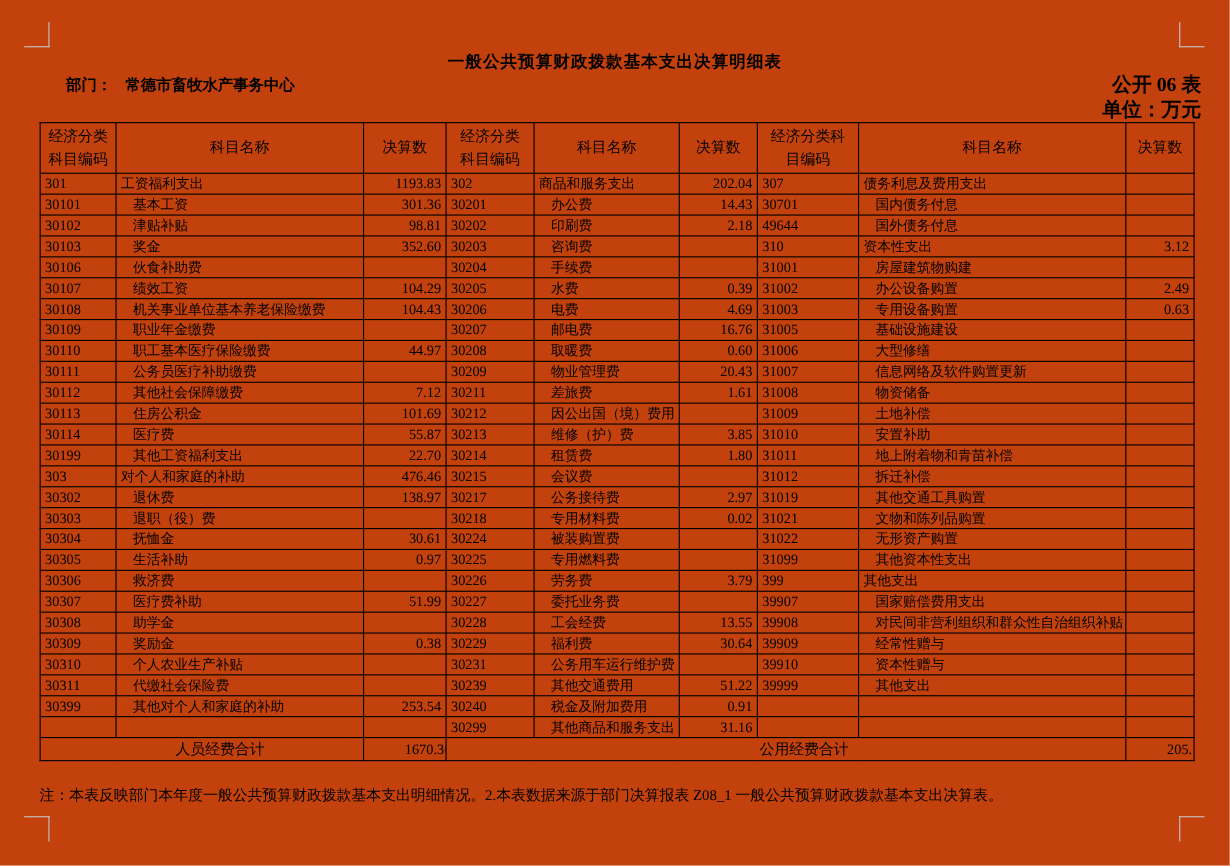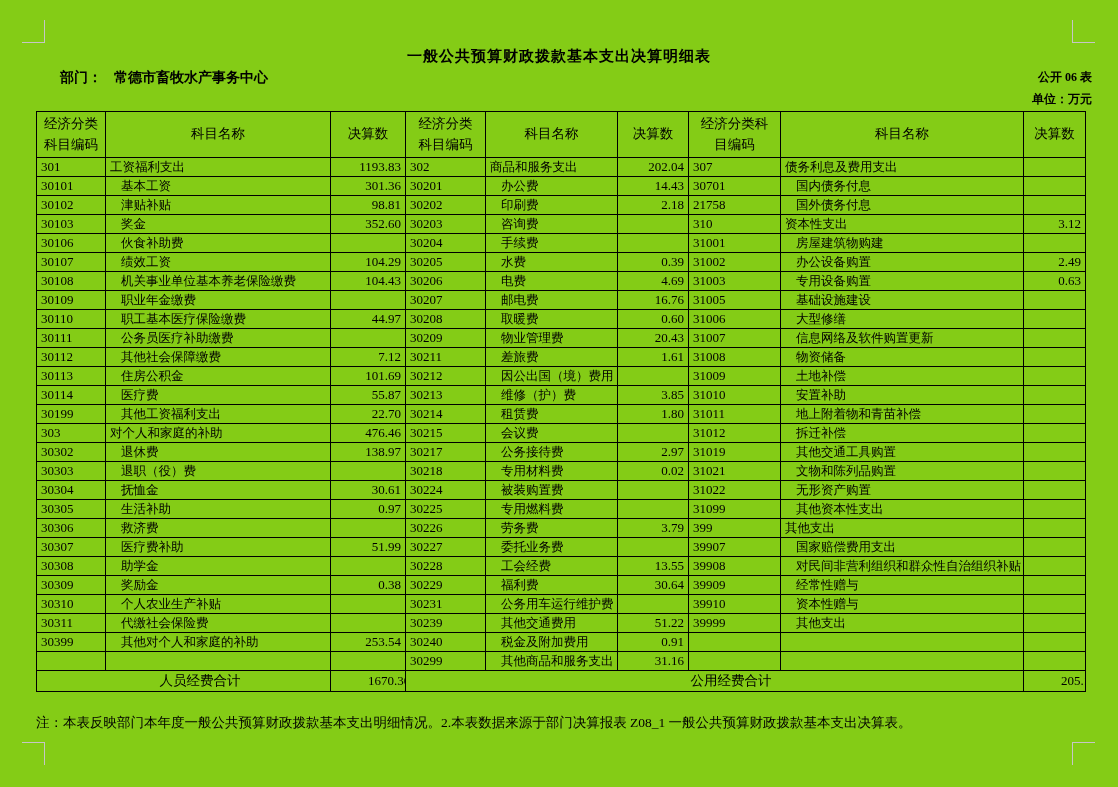--- a/index.html
+++ b/index.html
@@ -1,39 +1,39 @@
 <!DOCTYPE html>
 <html><head>
 <meta charset="utf-8">
 <style>
   * { box-sizing: border-box; }
   html,body { margin:0; padding:0; background:#ffffff; }
   .page {
-    position:relative; width:1118px; height:787px; background:#84cc16;
+    position:relative; width:1118px; height:787px; background:#c2410c;
     font-family:"Liberation Serif","DejaVu Serif",serif; color:#000;
     overflow:hidden;
   }
   
   .crop { position:absolute; width:23px; height:23px; }
   .crop.tl { left:22px;  top:20px;  border-right:1px solid #c6c6c6; border-bottom:1px solid #c6c6c6; }
   .crop.tr { left:1072px; top:20px; border-left:1px solid #c6c6c6;  border-bottom:1px solid #c6c6c6; }
   .crop.bl { left:22px;  top:742px; border-right:1px solid #c6c6c6; border-top:1px solid #c6c6c6; }
   .crop.br { left:1072px; top:742px; border-left:1px solid #c6c6c6; border-top:1px solid #c6c6c6; }
 
   .doc-title {
     position:absolute; left:0; right:0; top:47px; text-align:center;
     font-size:15px; font-weight:bold; letter-spacing:1px;
   }
   .dept-line {
     position:absolute; left:60px; top:69px; font-size:14px; font-weight:bold;
   }
   .dept-line .dept-name { margin-left:12px; }
   .meta-right {
     position:absolute; right:26px; top:66px; text-align:right;
-    font-size:12px; font-weight:bold; line-height:22px;
+    font-size:18px; font-weight:bold; line-height:22px;
   }
 
   table.budget {
     position:absolute; left:36px; top:111px; width:1049px;
     border-collapse:collapse; table-layout:fixed; font-size:13px;
   }
   table.budget th, table.budget td {
     border:1px solid #000; padding:0 4px; overflow:hidden; white-space:nowrap;
   }
   table.budget thead th {
@@ -125,21 +125,21 @@
           <td class="name sub">国内债务付息</td>
           <td class="num"></td>
         </tr>
         <tr>
           <td class="code">30102</td>
           <td class="name sub">津贴补贴</td>
           <td class="num">98.81</td>
           <td class="code">30202</td>
           <td class="name sub">印刷费</td>
           <td class="num">2.18</td>
-          <td class="code">21758</td>
+          <td class="code">49644</td>
           <td class="name sub">国外债务付息</td>
           <td class="num"></td>
         </tr>
         <tr>
           <td class="code">30103</td>
           <td class="name sub">奖金</td>
           <td class="num">352.60</td>
           <td class="code">30203</td>
           <td class="name sub">咨询费</td>
           <td class="num"></td>

